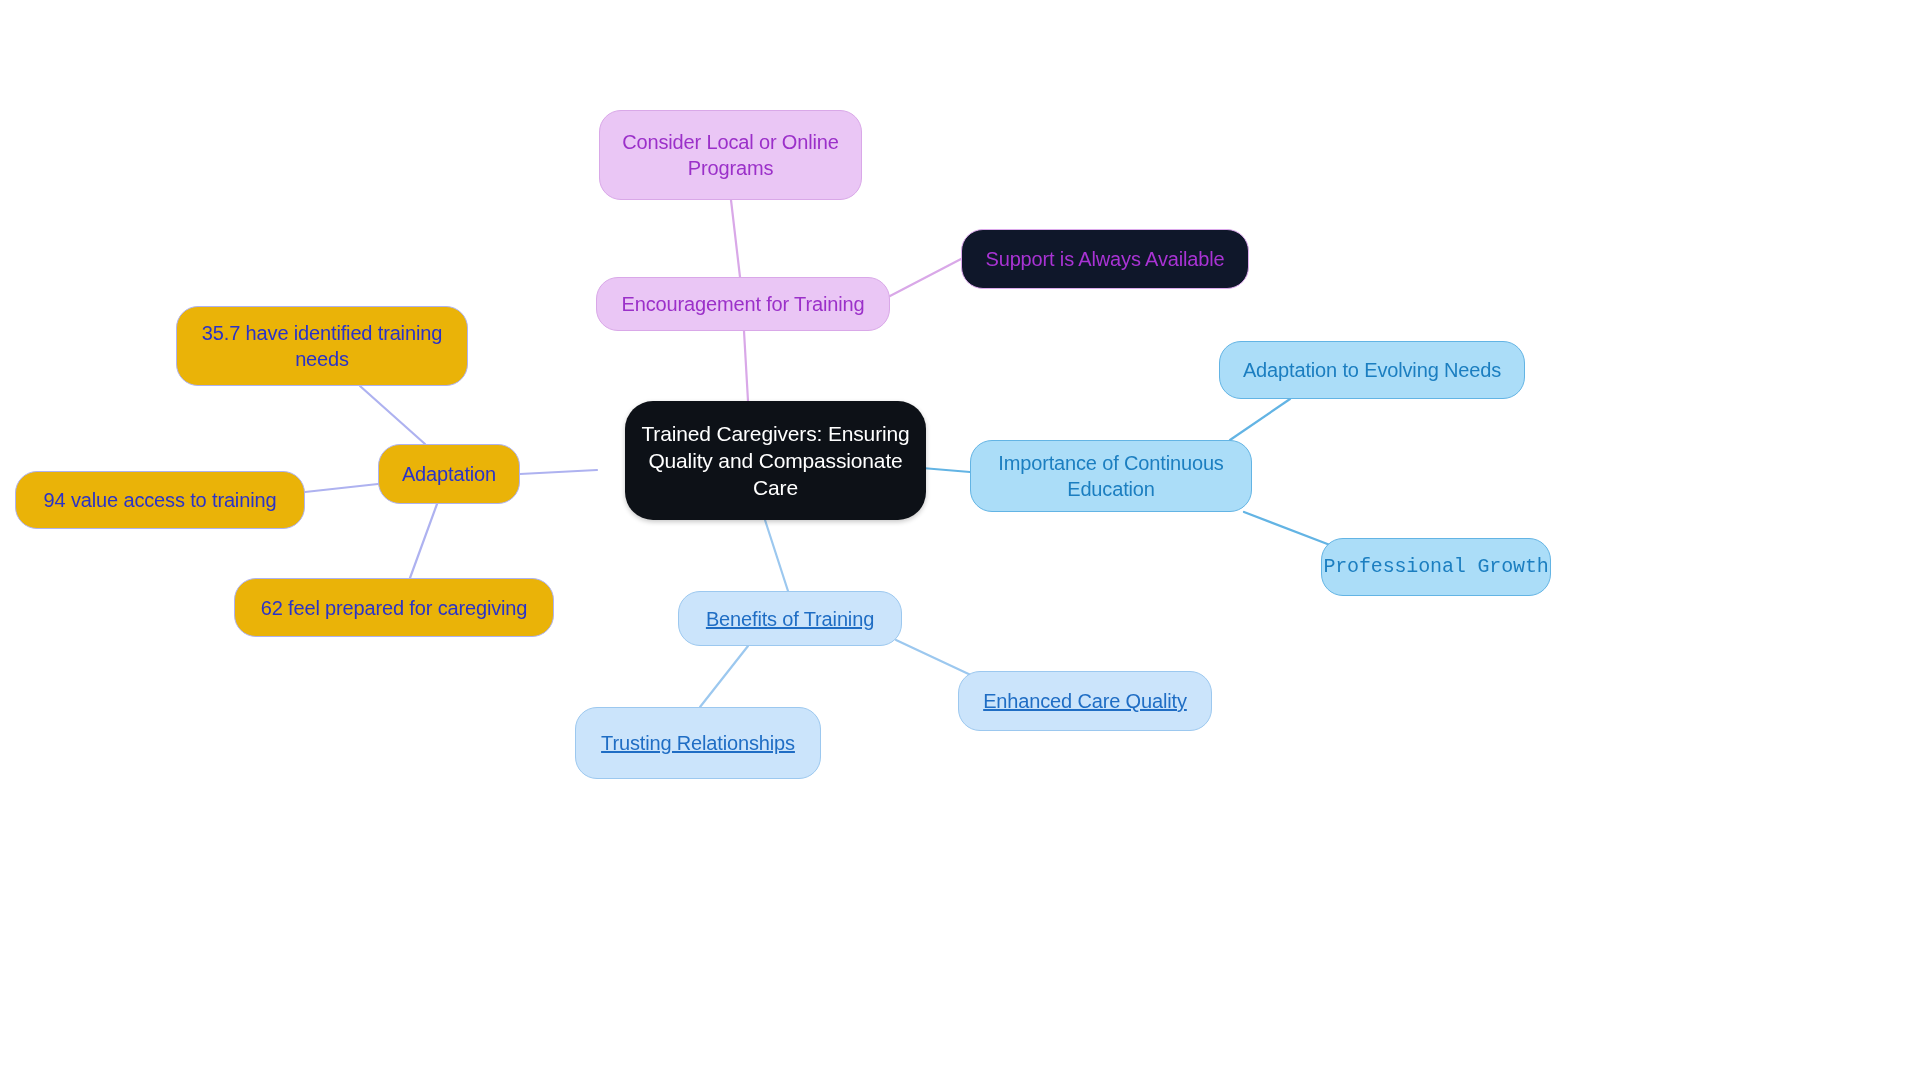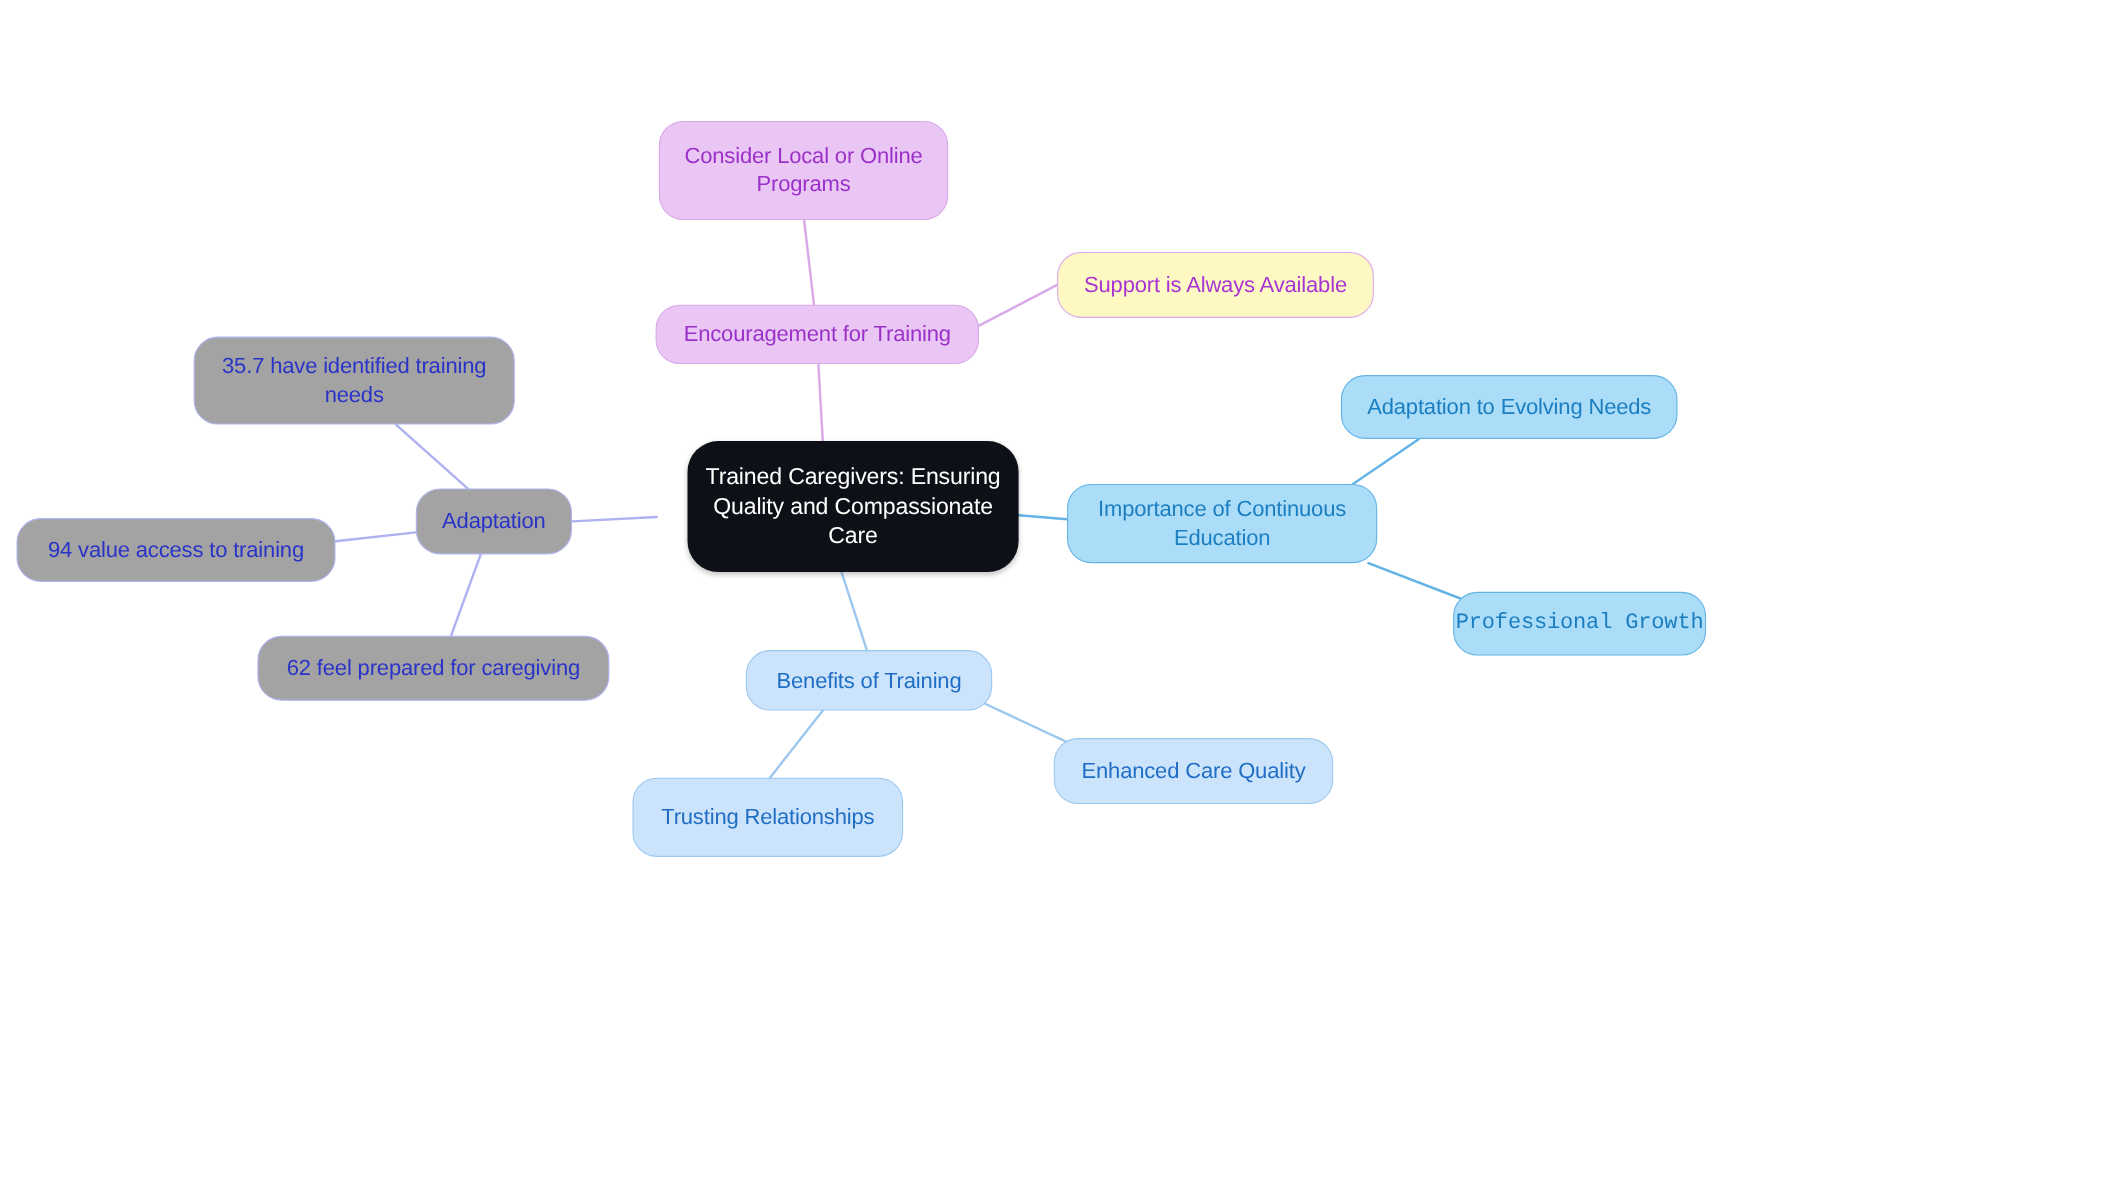--- a/index.html
+++ b/index.html
@@ -52,43 +52,44 @@
     z-index: 6;
     margin-left: 28px;
   }
   .node.violet {
     background: #eac6f5;
     border-color: #d9a8e8;
     color: #9b30c9;
     font-size: 20px;
   }
   .node.violet-deep {
-    background: #fef9c3;
+    background: #0f172a;
     border-color: #dca9ec;
     color: #a933d4;
     font-size: 20px;
   }
   .node.lavender {
-    background: #a3a3a3;
+    background: #eab308;
     border-color: #aeb2f0;
     color: #2a33c8;
     font-size: 20px;
   }
   .node.cyanblue {
     background: #abddf8;
     border-color: #63b4e4;
     color: #1b7ec0;
     font-size: 20px;
     text-align: center;
   }
   .node.softblue {
     background: #cbe4fb;
     border-color: #9cc8ef;
     color: #1f6dc4;
     font-size: 20px;
+    text-decoration: underline;
   }
 </style>
 </head>
 <body>
 
 <div id="canvas">
   <svg id="edges" viewBox="0 0 1920 1083" width="1920" height="1083">
       <line x1="748" y1="401" x2="744" y2="331" stroke="#d9a8e8" stroke-width="2.2" stroke-linecap="round"></line>
       <line x1="740" y1="277" x2="731" y2="200" stroke="#d9a8e8" stroke-width="2.2" stroke-linecap="round"></line>
       <line x1="890" y1="296" x2="961" y2="259" stroke="#d9a8e8" stroke-width="2.2" stroke-linecap="round"></line>

